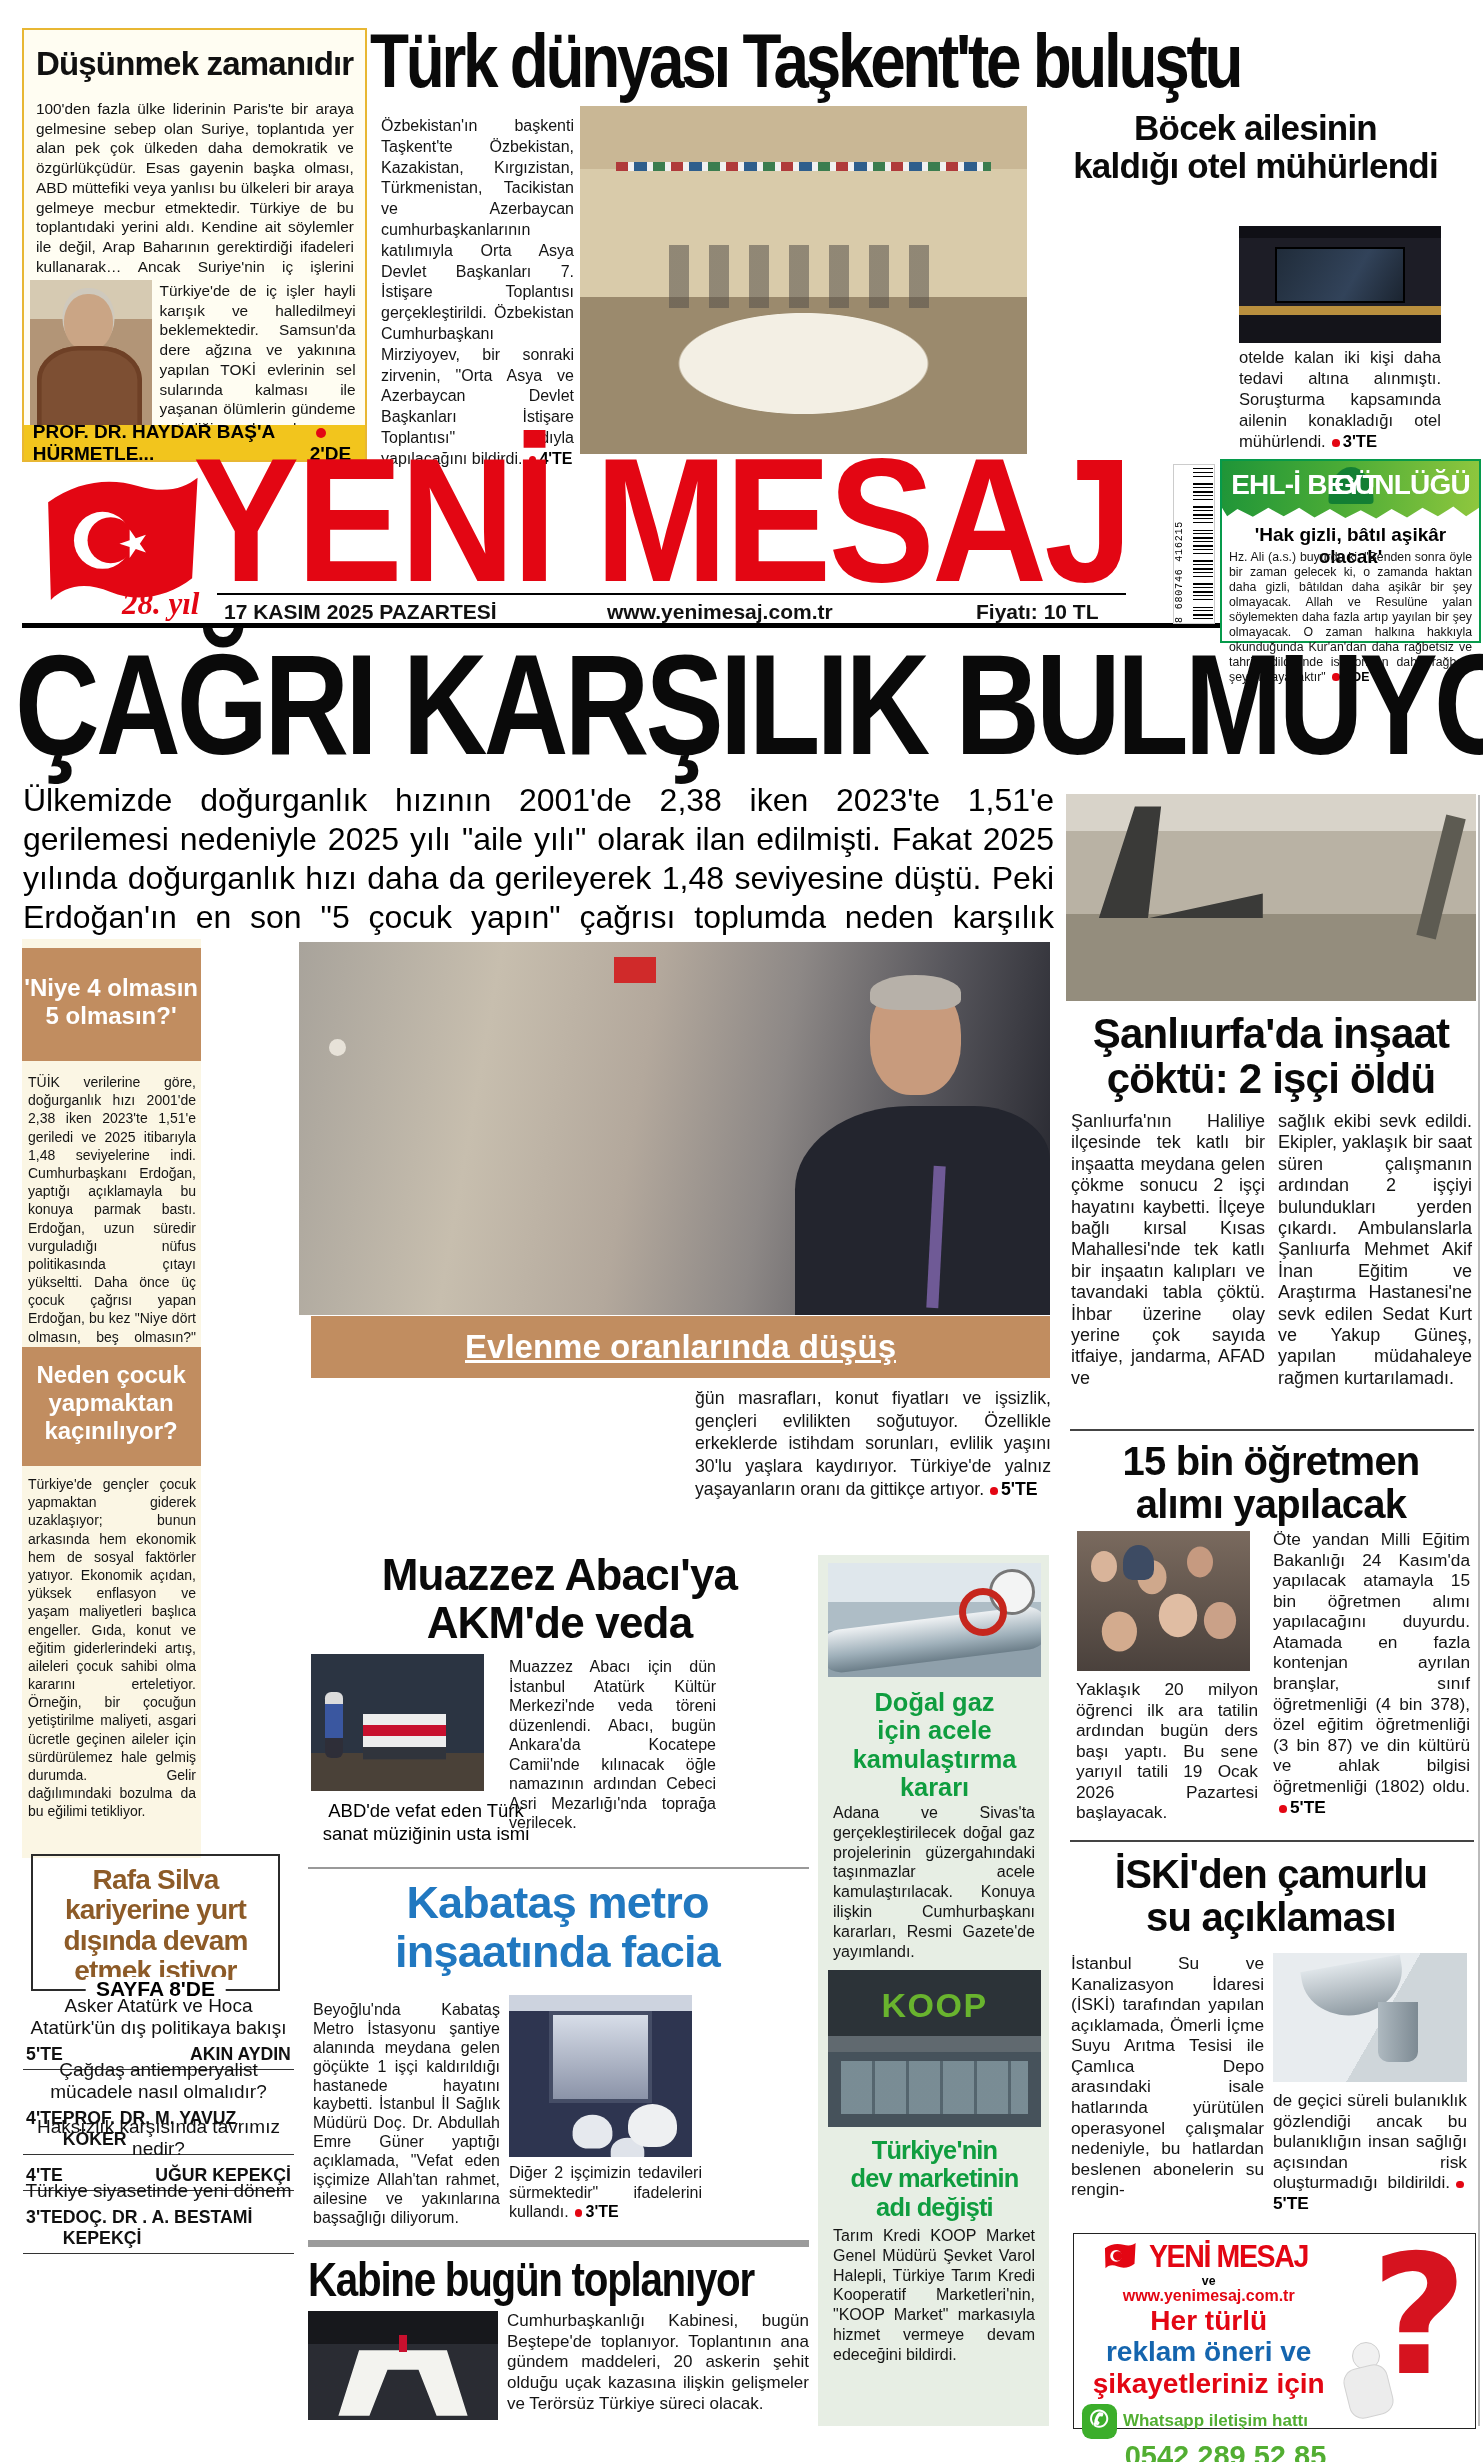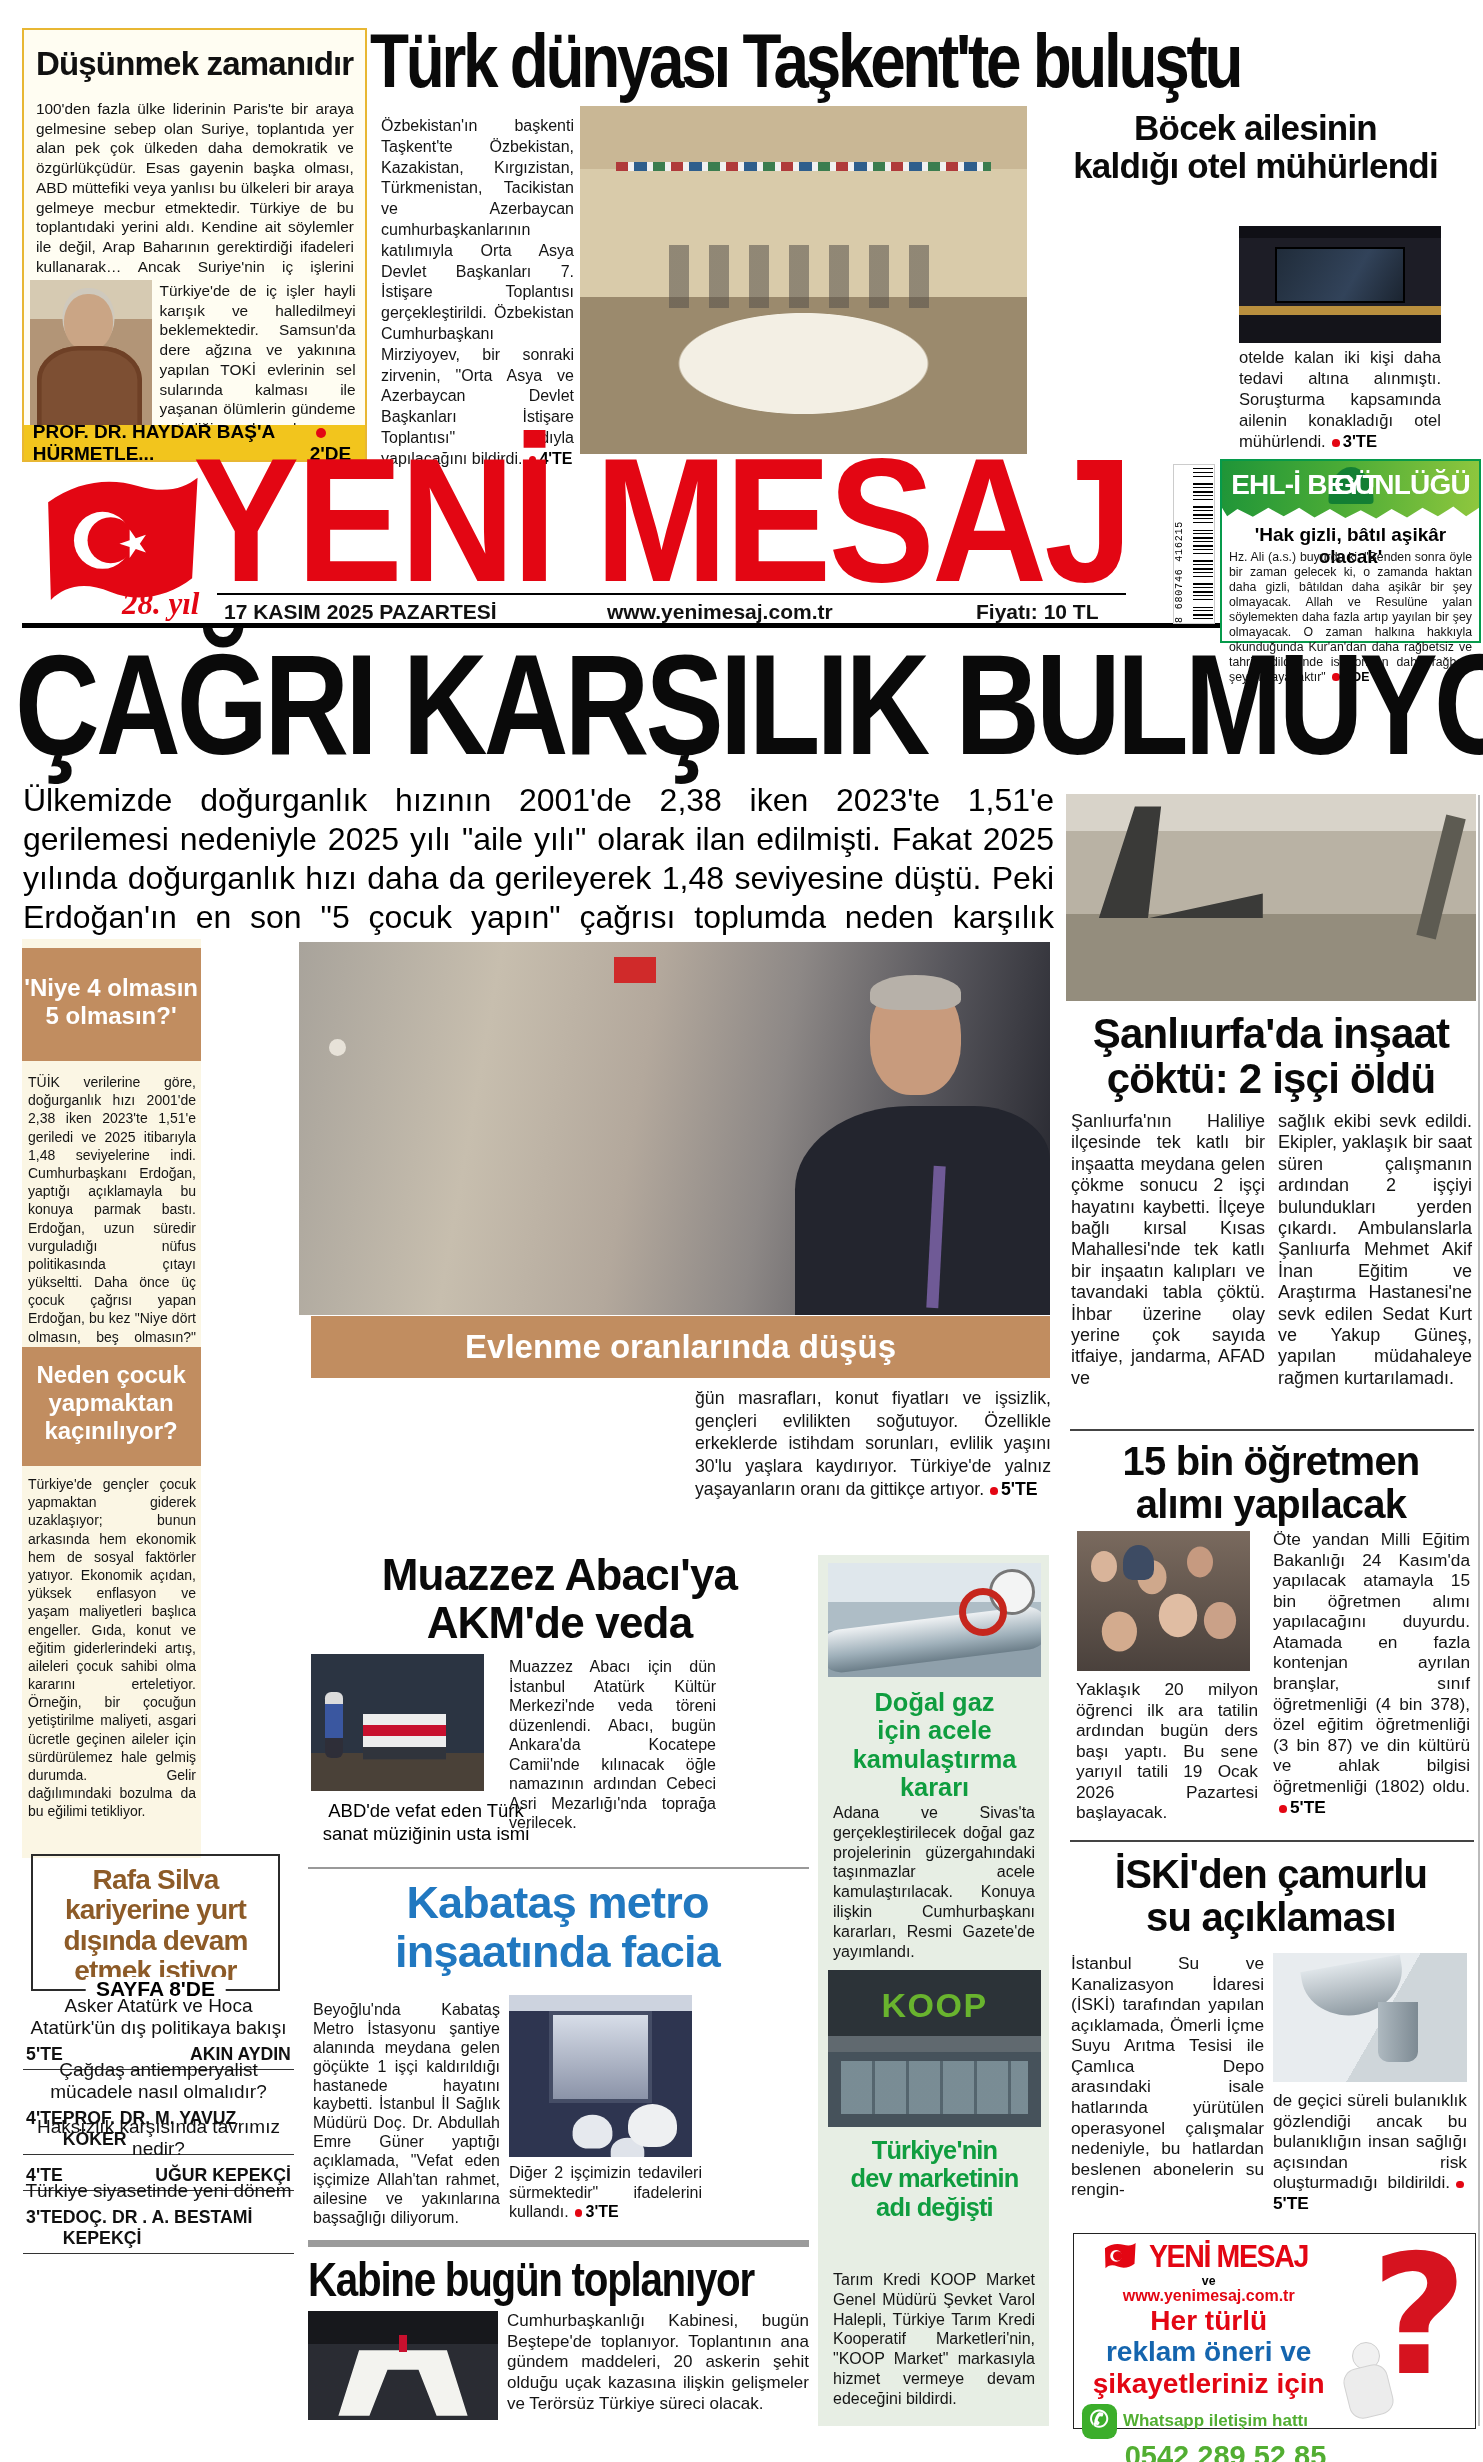--- a/index.html
+++ b/index.html
@@ -84,21 +84,21 @@
   .ph-crowd{left:299px;top:942px;width:751px;height:373px;
      background:linear-gradient(100deg,#a8a39b 0%,#c7beae 25%,#b3a89c 45%,#8d8886 62%,#57565c 80%,#23242c 100%);}
   .ph-crowd .head{position:absolute;left:76%;top:10%;width:91px;height:116px;background:#c89b7d;border-radius:48% 48% 44% 44%;}
   .ph-crowd .head::before{content:"";position:absolute;left:0;right:0;top:-4.6px;height:35px;background:#b7b1a9;border-radius:50% 50% 30% 30%;}
   .ph-crowd .suit{position:absolute;left:66%;right:0;top:44%;bottom:0;background:#23252e;border-radius:45% 30% 0 0/40% 26% 0 0;}
   .ph-crowd .tie{position:absolute;left:84%;top:60%;width:12.3px;height:38%;background:#6f5a96;transform:rotate(3deg);}
   .ph-crowd .flag{position:absolute;left:42%;top:4%;width:42px;height:26px;background:#d02a2a;}
   .ph-crowd .blobs{position:absolute;left:4%;top:26%;width:17px;height:17px;border-radius:50%;background:#e7e2d8;
      box-shadow:46px 23px 0 4.6px #d9cfc0,108px -7.7px 0 7.7px #cdb9a4,177px 31px 0 6.2px #e2d6c4,247px 0 0 9.2px #c4b4a0,69px 69px 0 7.7px #bba astray;}
   .evl-bar{left:311px;top:1316px;width:739px;height:62px;background:#c18d60;color:#fff;font-size:33px;font-weight:800;
-     text-align:center;line-height:62px;}
+     text-align:center;line-height:62px;text-decoration:underline;}
   .evl-c1{left:318px;top:1387px;width:356px;font-size:17.7px;line-height:1.28;}
   .evl-c2{left:695px;top:1387px;width:356px;font-size:17.7px;line-height:1.28;}
   
   .mua-hl{left:303px;top:1551px;width:513px;font-size:44px;}
   .ph-stage{left:311px;top:1654px;width:173px;height:137px;background:linear-gradient(180deg,#2b3442 0 72%,#4a4138 72% 100%);}
   .ph-stage::before{content:"";position:absolute;left:30%;top:44%;width:48%;height:24%;
      background:linear-gradient(180deg,#ededed 0 34%,#c8102e 34% 66%,#ededed 66%);box-shadow:0 12.3px 0 0 #30343c;}
   .ph-stage::after{content:"";position:absolute;left:8%;top:28%;width:18.5px;height:66px;
      background:linear-gradient(180deg,#dcdcdc 0 18%,#3a57a0 18% 70%,#2e2e38 70%);border-radius:6.2px;}
   .mua-cap{left:293px;top:1799px;width:266px;font-size:18.5px;line-height:1.25;text-align:center;white-space:pre-line;color:#000;}
@@ -129,21 +129,21 @@
      background:linear-gradient(180deg,#eef1f3,#9fb0ba 60%,#6c7e89);border-radius:31px;transform:rotate(-7deg);}
   .ph-pipe::after{content:"";position:absolute;right:16%;top:22%;width:34px;height:34px;border:7px solid #c6261d;border-radius:50%;}
   .ph-pipe .gauge{position:absolute;right:3%;top:5%;width:40px;height:40px;background:#f3f4f4;border:3.1px solid #777;border-radius:50%;}
   .gas-hl{left:828px;top:1688px;width:213px;font-size:25.4px;color:#0f9d3f;line-height:1.12;letter-spacing:0;}
   .gas-b{left:833px;top:1803px;width:202px;font-size:16px;line-height:1.24;}
   .ph-koop{left:828px;top:1970px;width:213px;height:157px;background:linear-gradient(180deg,#2c3338 0 42%,#60696f 42% 52%,#46525b 52% 100%);}
   .ph-koop .ktxt{position:absolute;left:50%;top:10%;transform:translateX(-50%);color:#69b42e;font-weight:900;font-size:34px;letter-spacing:1.5px;}
   .ph-koop::after{content:"";position:absolute;left:6%;right:6%;bottom:8%;height:34%;
      background:repeating-linear-gradient(90deg,#8fa5ad 0 31px,#5b6d76 31px 34px);opacity:.7;}
   .koop-hl{left:828px;top:2136px;width:213px;font-size:25.4px;color:#0f9d3f;line-height:1.12;}
-  .koop-b{left:833px;top:2226px;width:202px;font-size:16px;line-height:1.24;margin-top:44px;}
+  .koop-b{left:833px;top:2226px;width:202px;font-size:16px;line-height:1.24;}
   
   .ph-rubble{left:1066px;top:794px;width:410px;height:207px;
      background:linear-gradient(180deg,#d8d3c9 0 18%,#b9b2a4 18% 58%,#948d7d 58% 100%);}
   .ph-rubble::before{content:"";position:absolute;left:8%;top:6%;width:40%;height:54%;background:#3a3a38;
      clip-path:polygon(0 100%,22% 0,38% 0,30% 100%,100% 78%,100% 100%);}
   .ph-rubble::after{content:"";position:absolute;right:6%;top:10%;width:20px;height:60%;background:#5d5b52;transform:rotate(14deg);}
   .san-hl{left:1066px;top:1011px;width:410px;font-size:42px;}
   .san-c1{left:1071px;top:1111px;width:194px;font-size:18px;line-height:1.19;}
   .san-c2{left:1278px;top:1111px;width:194px;font-size:18px;line-height:1.19;}
   .r-rule1{left:1070px;top:1429px;width:404px;height:1.5px;background:#444;}

